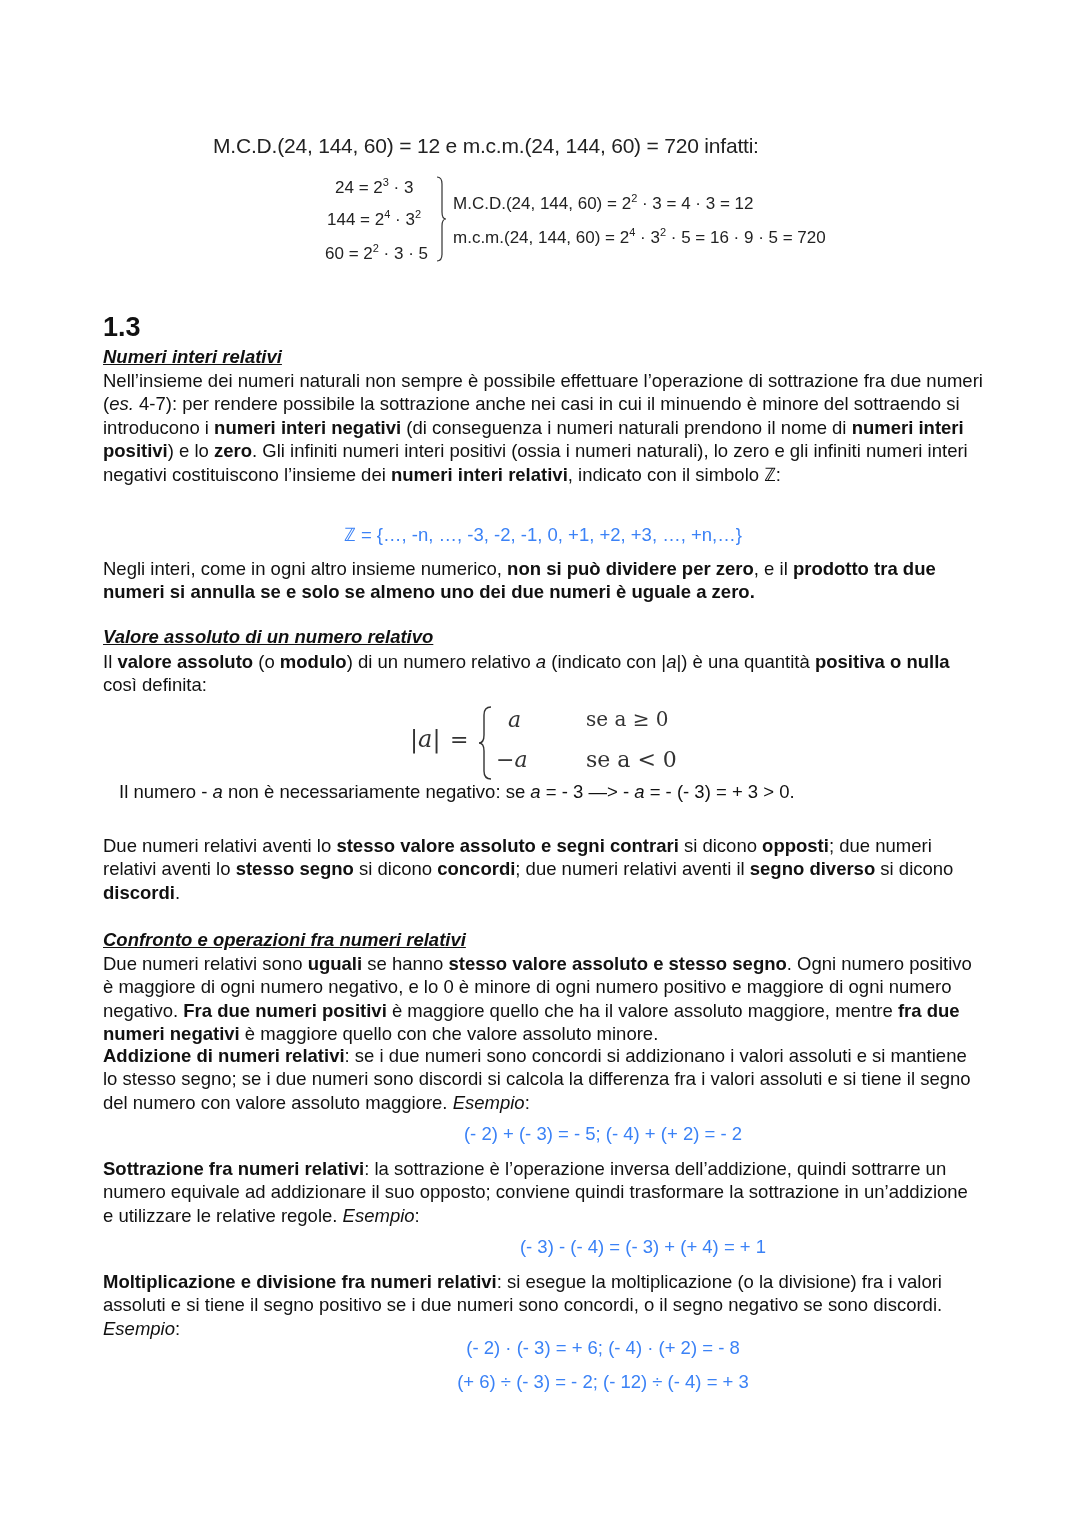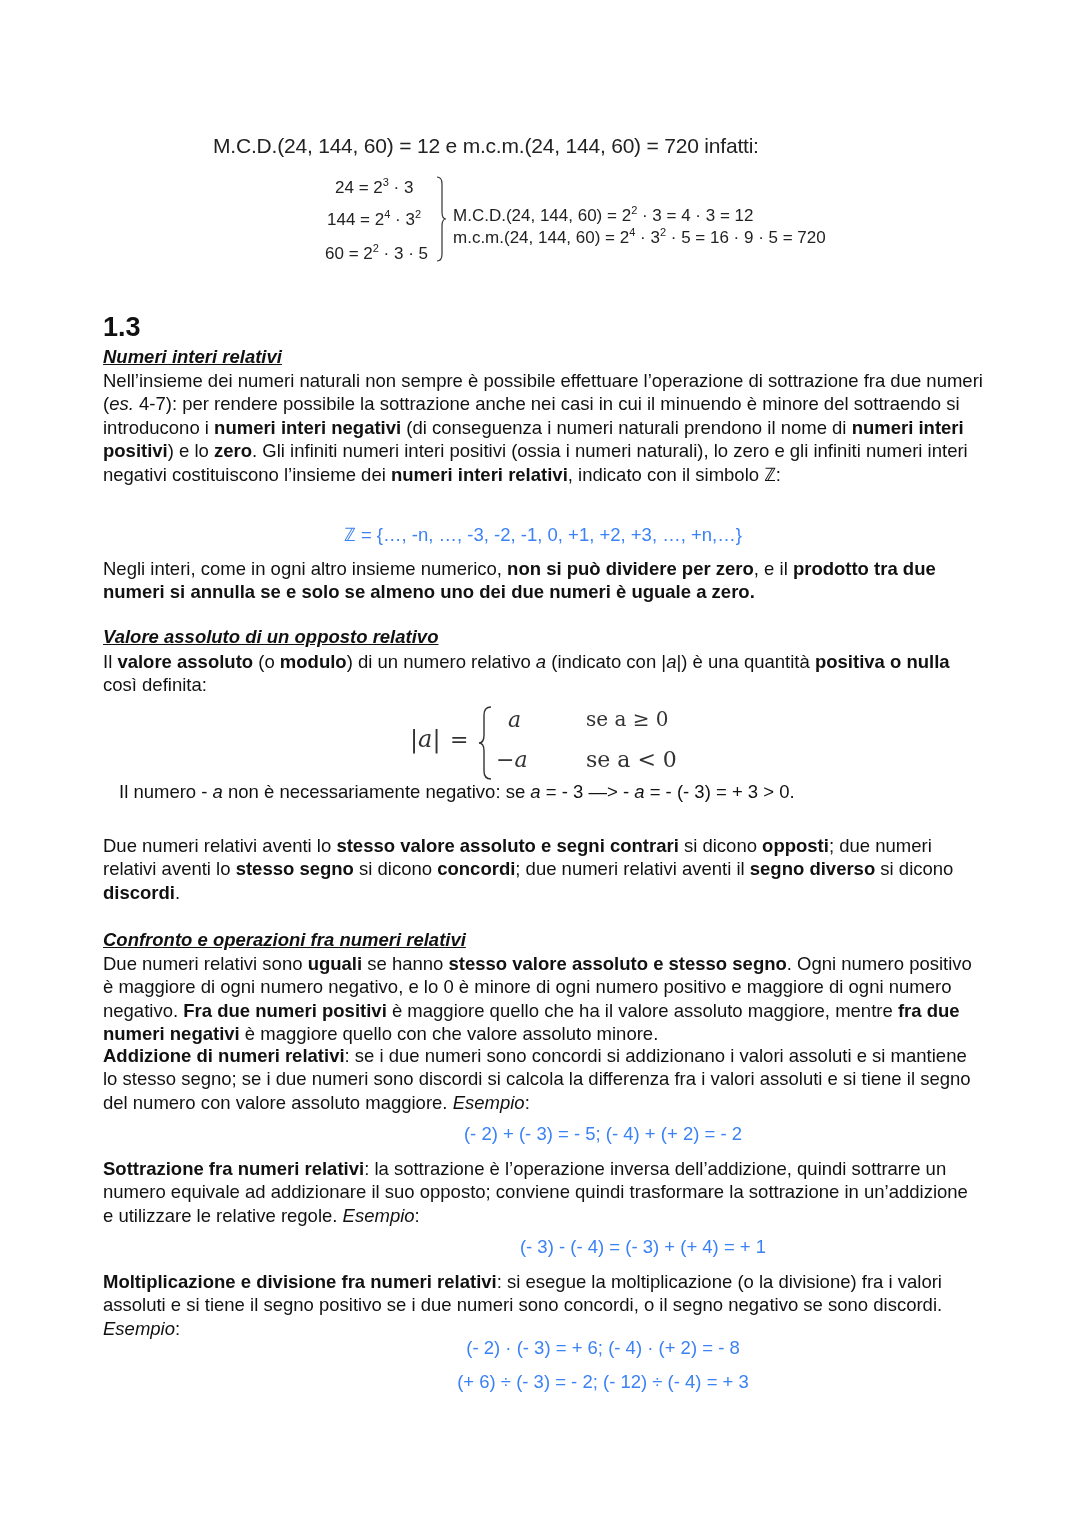--- a/index.html
+++ b/index.html
@@ -34,33 +34,33 @@
 <div class="abs mcd-line">M.C.D.(24, 144, 60)  =  12  e m.c.m.(24, 144, 60)  =  720  infatti:</div>
 
 <div class="abs fact" style="top:176px;margin-left:8px;"><span>24 = 2</span><sup>3</sup><span> · 3</span></div>
 <div class="abs fact" style="top:208px;left:327px;"><span>144 = 2</span><sup>4</sup><span> · 3</span><sup>2</sup></div>
 <div class="abs fact" style="top:242px;left:325px;"><span>60 = 2</span><sup>2</sup><span> · 3 · 5</span></div>
 
 <svg class="abs brace" viewBox="0 0 10 86" width="10" height="86">
   <path d="M1 1 Q6 1 6 8 L6 36 Q6 43 10 43 Q6 43 6 50 L6 78 Q6 85 1 85" fill="none" stroke="#333" stroke-width="1.2"></path>
 </svg>
 
-<div class="abs res" style="top:192px;margin-top:12px;"><span>M.C.D.(24, 144, 60) = 2</span><sup>2</sup><span> · 3  =  4 · 3  =  12</span></div>
+<div class="abs res" style="top:192px;"><span>M.C.D.(24, 144, 60) = 2</span><sup>2</sup><span> · 3  =  4 · 3  =  12</span></div>
 <div class="abs res" style="top:226px;"><span>m.c.m.(24, 144, 60) = 2</span><sup>4</sup><span> · 3</span><sup>2</sup><span> · 5  =  16 · 9 · 5  =  720</span></div>
 
 <div class="abs sec-num">1.3</div>
 <div class="abs h-under" style="left:103px;top:346px;">Numeri interi relativi</div>
 
 <div class="abs para" style="top:369px;"><span>Nell’insieme dei numeri naturali non sempre è possibile effettuare l’operazione di sottrazione fra due numeri (</span><i>es.</i><span> 4-7): per rendere possibile la sottrazione anche nei casi in cui il minuendo è minore del sottraendo si introducono i </span><b>numeri interi negativi</b><span> (di conseguenza i numeri naturali prendono il nome di </span><b>numeri interi positivi</b><span>) e lo </span><b>zero</b><span>. Gli infiniti numeri interi positivi (ossia i numeri naturali), lo zero e gli infiniti numeri interi negativi costituiscono l’insieme dei </span><b>numeri interi relativi</b><span>, indicato con il simbolo ℤ:</span></div>
 
 <div class="abs center-eq" style="left:103px;width:880px;top:521px;">ℤ = {…, -n, …, -3, -2, -1, 0, +1, +2, +3, …, +n,…}</div>
 
 <div class="abs para" style="top:557px;"><span>Negli interi, come in ogni altro insieme numerico, </span><b>non si può dividere per zero</b><span>, e il </span><b>prodotto tra due numeri si annulla se e solo se almeno uno dei due numeri è uguale a zero</b><b>.</b></div>
 
-<div class="abs h-under" style="left:103px;top:626px;">Valore assoluto di un opposto relativo</div>
+<div class="abs h-under" style="left:103px;top:626px;">Valore assoluto di un numero relativo</div>
 <div class="abs para" style="top:650px;"><span>Il </span><b>valore assoluto</b><span> (o </span><b>modulo</b><span>) di un numero relativo </span><i>a</i><span> (indicato con |</span><i>a</i><span>|) è una quantità </span><b>positiva o nulla</b><span> così definita:</span></div>
 
 <div class="abs absval">
   <span class="lhs">|a|</span>
   <span class="eq">=</span>
   <svg width="14" height="76" viewBox="0 0 14 76">
     <path d="M13 2 Q6 2 6 10 L6 30 Q6 38 1 38 Q6 38 6 46 L6 66 Q6 74 13 74" fill="none" stroke="#333" stroke-width="1.4"></path>
   </svg>
   <span class="r1a">a</span>
   <span class="r1c">se a ≥ 0</span>

